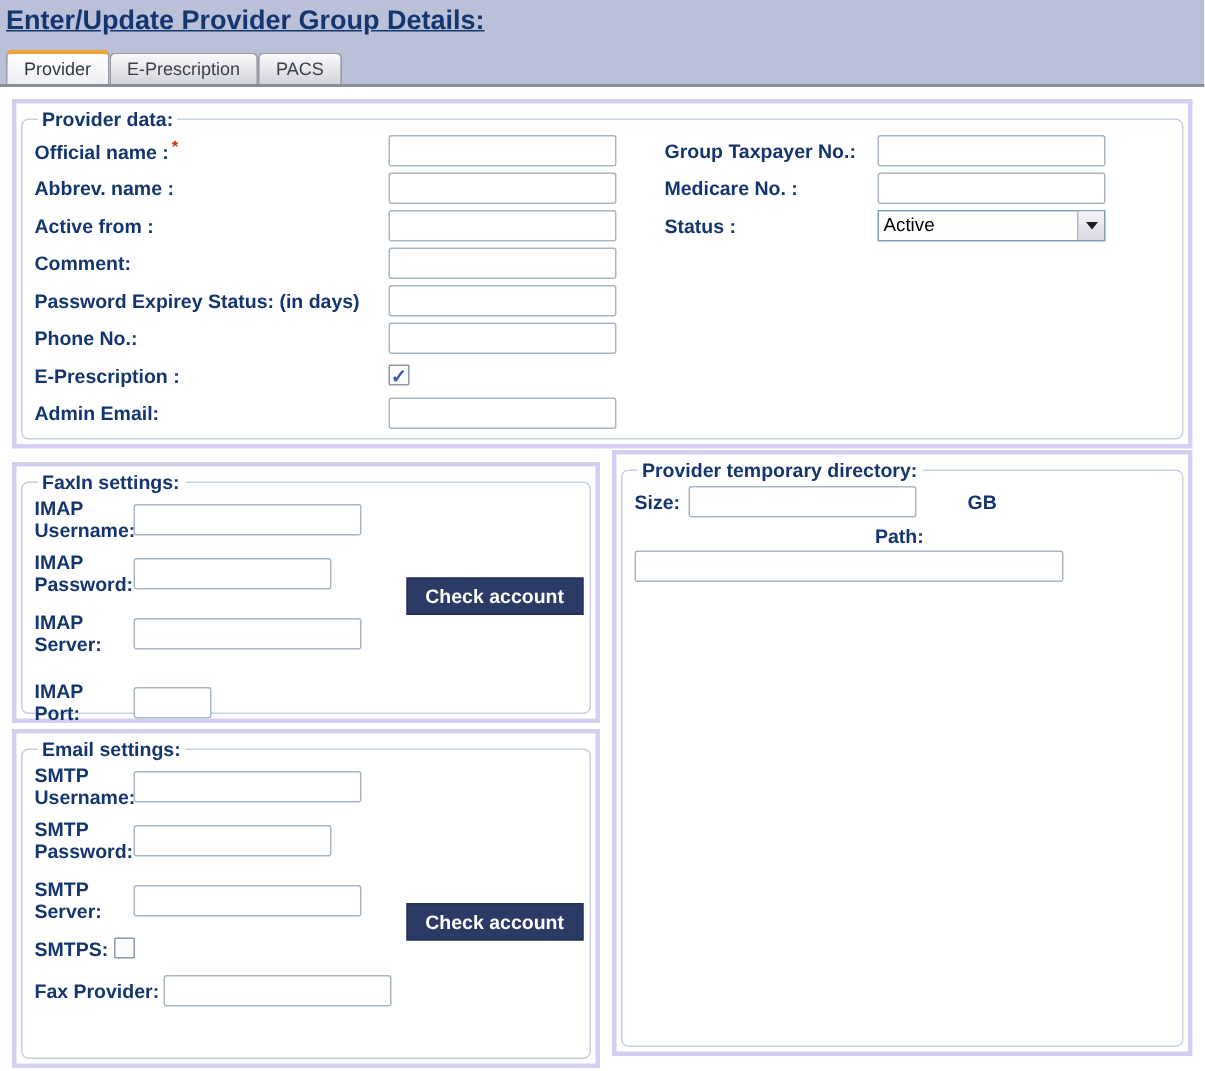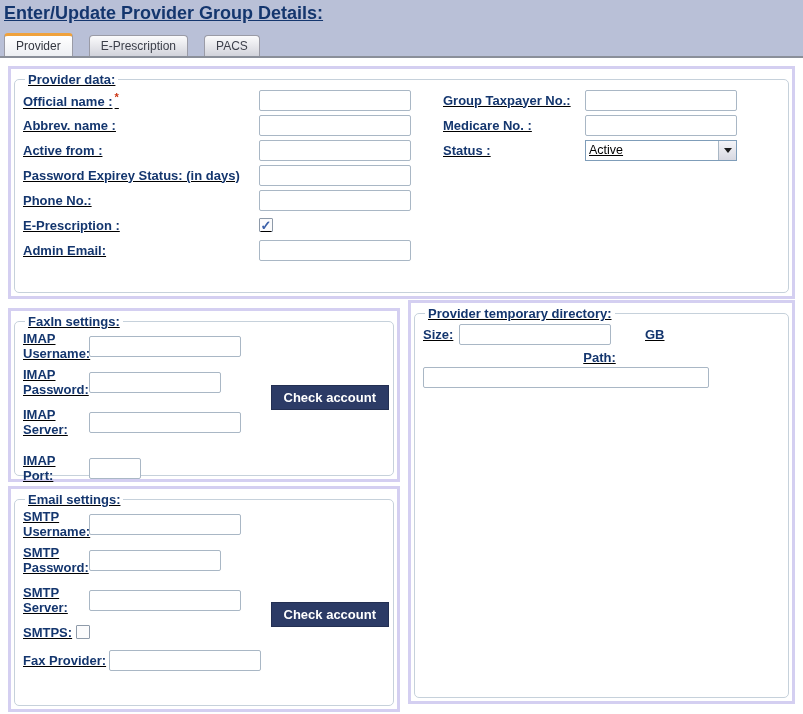--- a/index.html
+++ b/index.html
@@ -19,21 +19,21 @@
   }
   .page-title {
     display: inline-block;
     margin: 3px 0 0 4px;
     font-size: 18px; font-weight: bold;
     color: #14366e;
     text-decoration: underline;
   }
   .tabs {
     position: absolute; left: 4px; bottom: 0;
-    display: flex; align-items: flex-end; gap: 16px;
+    display: flex; align-items: flex-end; gap: 0;
   }
   .tab {
     height: 21px; padding: 0 11px;
     display: flex; align-items: center;
     font-size: 12px; color: #3c3f4a;
     background: linear-gradient(#fbfbfc, #d2d3db);
     border: 1px solid #9a9ba6; border-bottom: none;
     border-radius: 4px 4px 0 0;
     cursor: pointer; white-space: nowrap;
   }
@@ -53,21 +53,20 @@
   #panel-provider { left: 8px;  top: 66px;  width: 787px; height: 233px; }
   #panel-faxin    { left: 8px;  top: 308px; width: 392px; height: 174px; }
   #panel-email    { left: 8px;  top: 486px; width: 392px; height: 226px; }
   #panel-tempdir  { left: 408px; top: 300px; width: 387px; height: 404px; }
 
   fieldset {
     position: relative;
     margin: 3px; height: calc(100% - 6px);
     border: 1px solid #c6d1db; border-radius: 5px;
     padding: 2px 12px 4px 8px;
-    text-decoration: underline;
   }
   legend {
     font-size: 13px; font-weight: bold; color: #14366e;
     padding: 0 3px; margin-left: 2px;
     white-space: nowrap;
   }
 
   
   .row { display: flex; align-items: center; margin-bottom: 3px; min-height: 22px; }
   .lbl { font-size: 13px; font-weight: bold; color: #14366e; line-height: 15px; }
@@ -172,20 +171,24 @@
         </div>
         <div class="row">
           <span class="lbl">Abbrev. name :</span>
           <input class="txt" type="text" style="">
         </div>
         <div class="row">
           <span class="lbl">Active from :</span>
           <input class="txt" type="text" style="">
         </div>
         <div class="row">
+          <span class="lbl">Comment:</span>
+          <input class="txt" type="text" style="">
+        </div>
+        <div class="row">
           <span class="lbl">Password Expirey Status: (in days)</span>
           <input class="txt" type="text" style="">
         </div>
         <div class="row">
           <span class="lbl">Phone No.:</span>
           <input class="txt" type="text" style="">
         </div>
         <div class="row">
           <span class="lbl">E-Prescription  :</span>
           <span class="checkbox checked"></span>

